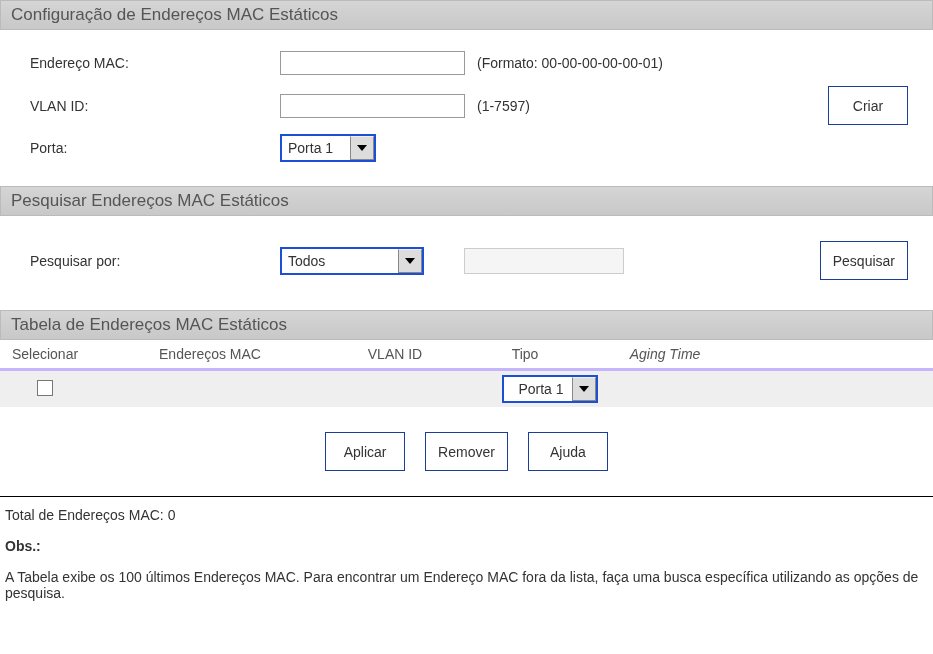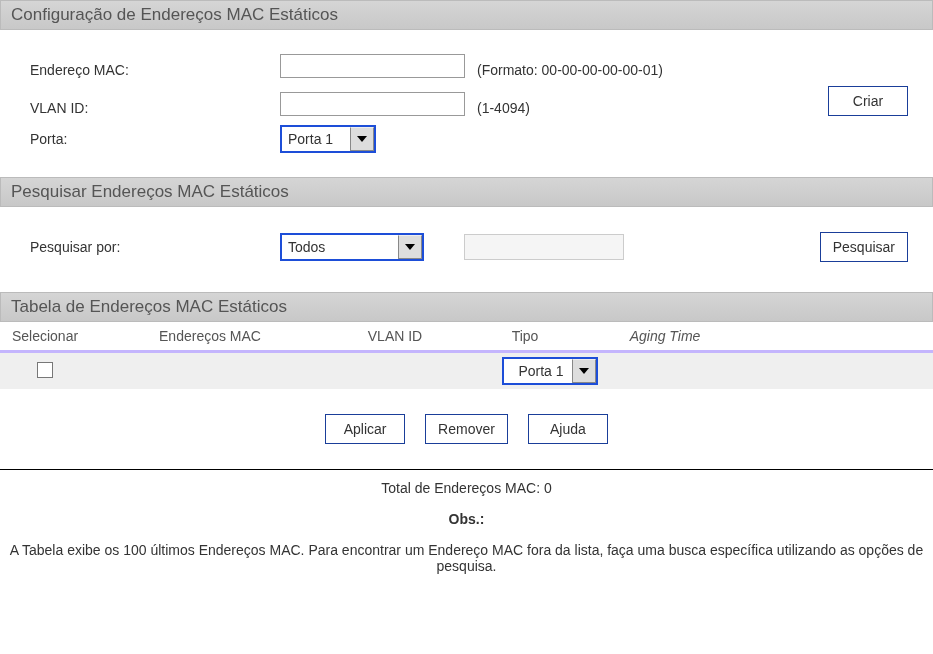--- a/index.html
+++ b/index.html
@@ -84,35 +84,35 @@
     .select-wrap .arrow-btn::after {
       content: "";
       width: 0;
       height: 0;
       border-left: 5px solid transparent;
       border-right: 5px solid transparent;
       border-top: 6px solid #000;
     }
     .btn {
       min-width: 80px;
-      height: 30px;
+      height: 39px;
       background: #fff;
       border: 1px solid #1a3e99;
       color: #333;
       font-size: 14px;
       cursor: pointer;
       padding: 0 12px;
     }
     .btn-right {
       margin-left: auto;
       margin-right: 25px;
     }
     .row-with-btn {
       display: flex;
-      align-items: flex-end;
+      align-items: center;
     }
     .table-header {
       display: flex;
       background: #fff;
       border-bottom: 3px solid #c4b5fd;
     }
     .table-header .th {
       text-align: center;
       padding: 6px 0;
       font-size: 14px;
@@ -146,21 +146,20 @@
       gap: 20px;
       padding: 25px 0 15px;
     }
     .footer-line {
       border-top: 1px solid #000;
       margin-top: 10px;
     }
     .footer-text {
       padding: 10px 5px 5px;
       font-size: 14px;
-      text-align: center;
     }
     .obs-label {
       font-weight: bold;
     }
     .search-row {
       display: flex;
       align-items: center;
       padding: 15px 0;
     }
   </style>
@@ -170,21 +169,21 @@
 <div class="section-header">Configuração de Endereços MAC Estáticos</div>
 <div class="section-body">
   <div class="form-row row-with-btn">
     <span class="form-label">Endereço MAC:</span>
     <input type="text" class="text-input" value="" style="">
     <span class="hint">(Formato: 00-00-00-00-00-01)</span>
   </div>
   <div class="form-row row-with-btn">
     <span class="form-label">VLAN ID:</span>
     <input type="text" class="text-input" value="" style="">
-    <span class="hint">(1-4094)</span>
+    <span class="hint">(1-7597)</span>
     <button class="btn btn-right">Criar</button>
   </div>
   <div class="form-row">
     <span class="form-label">Porta:</span>
     <div class="select-wrap">
       <span class="select-text">Porta 1</span>
       <span class="arrow-btn"></span>
     </div>
   </div>
 </div>

